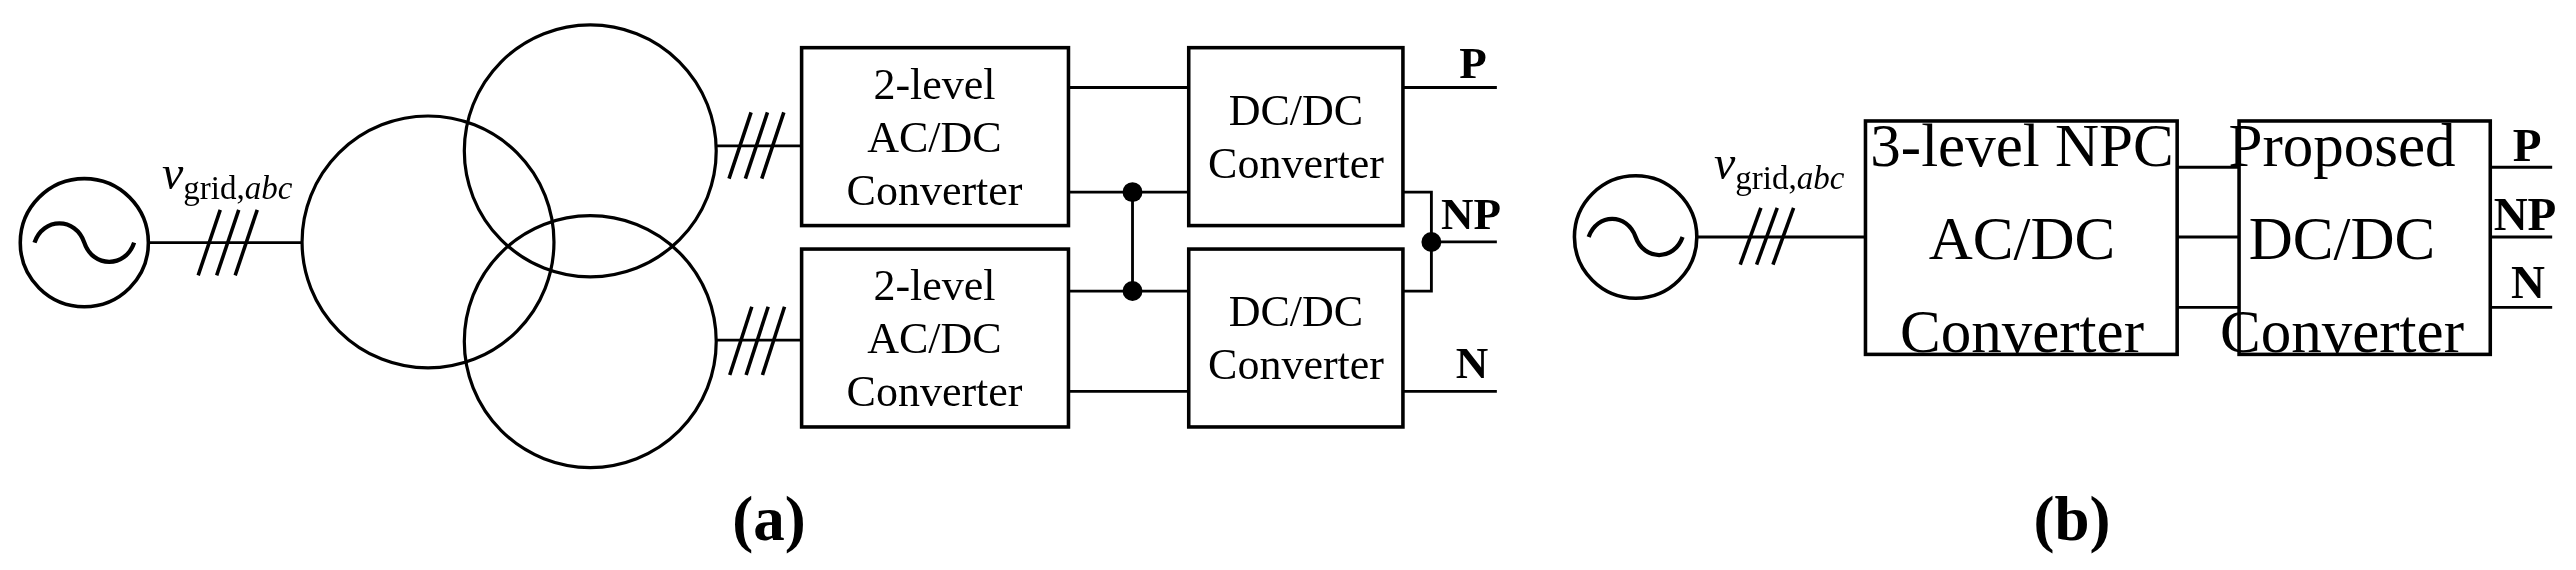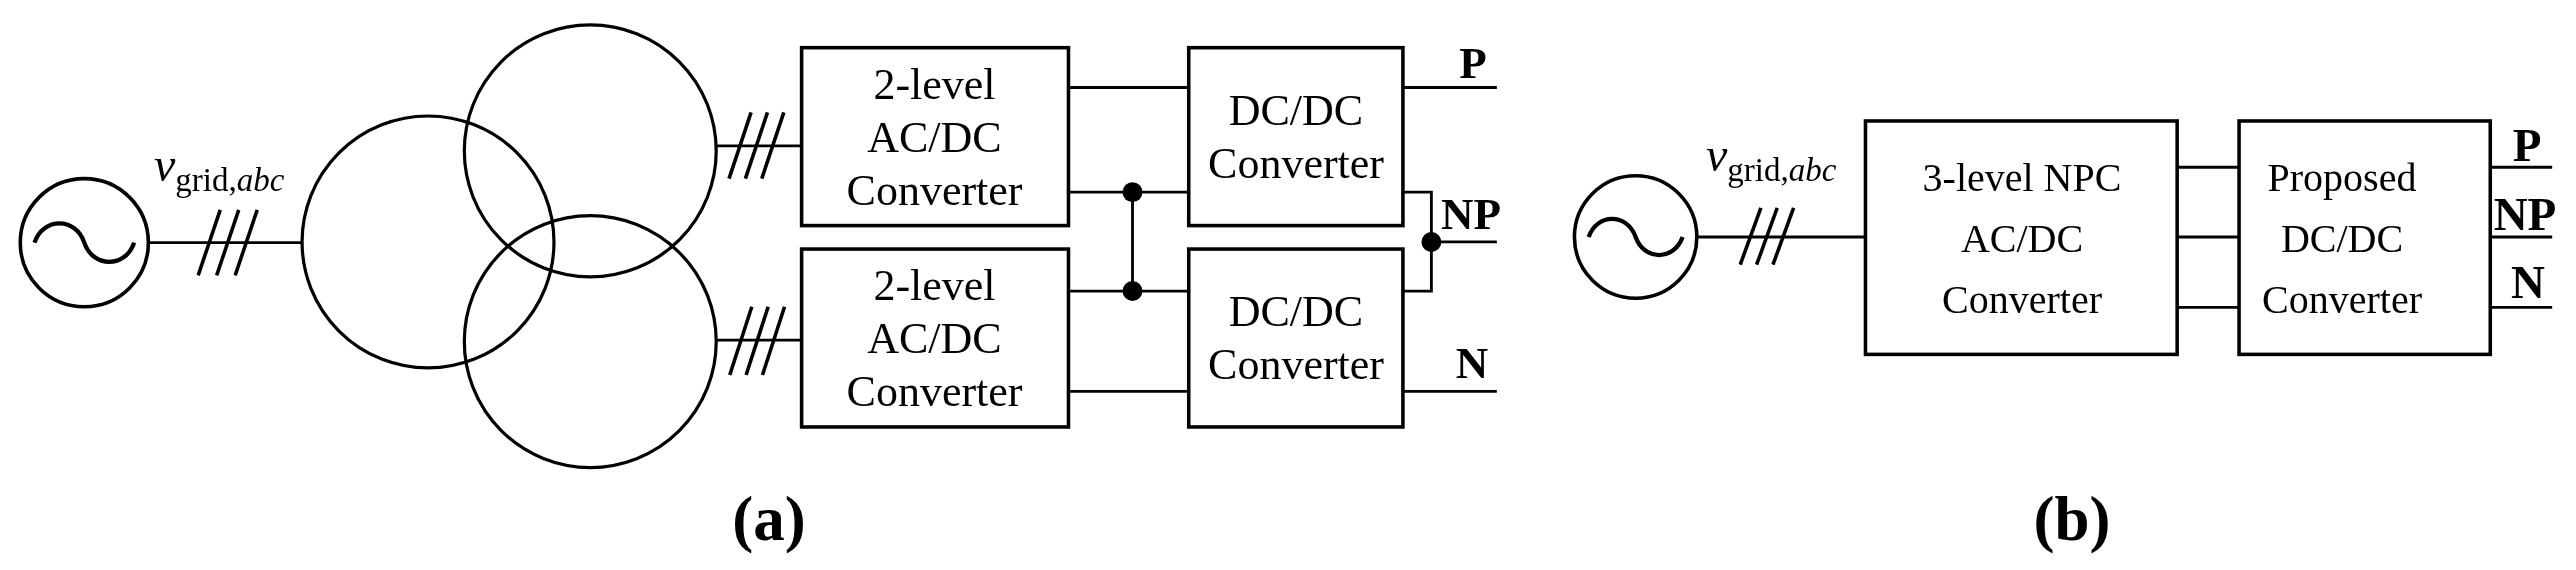--- a/index.html
+++ b/index.html
@@ -17,35 +17,35 @@
     overflow: hidden;
   }
   .artwork {
     position: absolute;
     left: 0; top: 0;
     width: 2576px;
     height: 570px;
   }
   .overlay {
     position: absolute;
-    margin: 4px;
+    margin: 12px;
     padding: 0;
   }
   
   .box-label {
     position: absolute;
     display: flex;
     flex-direction: column;
     align-items: center;
     justify-content: center;
     text-align: center;
     pointer-events: none;
   }
   .box-label.size-a { font-size: 44px; line-height: 53px; }
-  .box-label.size-b { font-size: 40px; line-height: 61px; }
+  .box-label.size-b { font-size: 61px; line-height: 61px; gap: 32px; }
   
   .vgrid {
     position: absolute;
     white-space: nowrap;
     line-height: 1;
     font-size: 48px;
   }
   .vgrid .v-sym { font-style: italic; }
   .vgrid .sub { font-size: 33px; vertical-align: -10px; letter-spacing: 0; }
   .vgrid .sub .roman { font-style: normal; }

